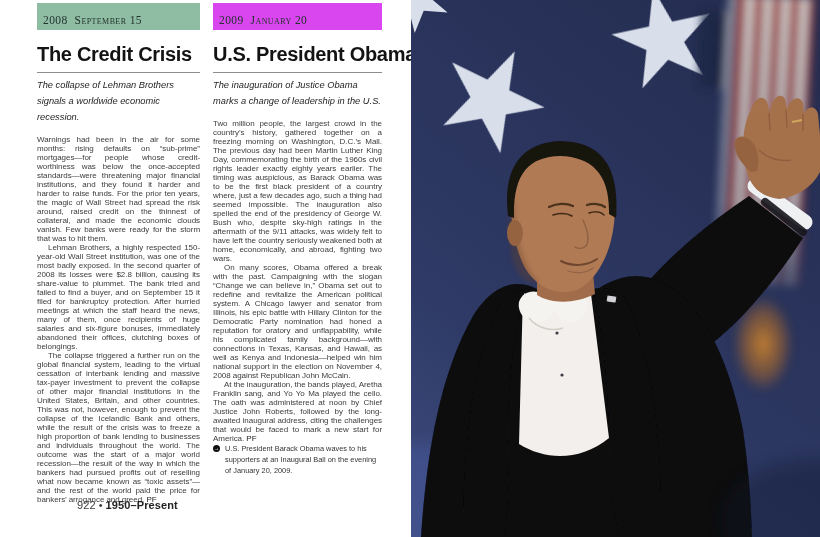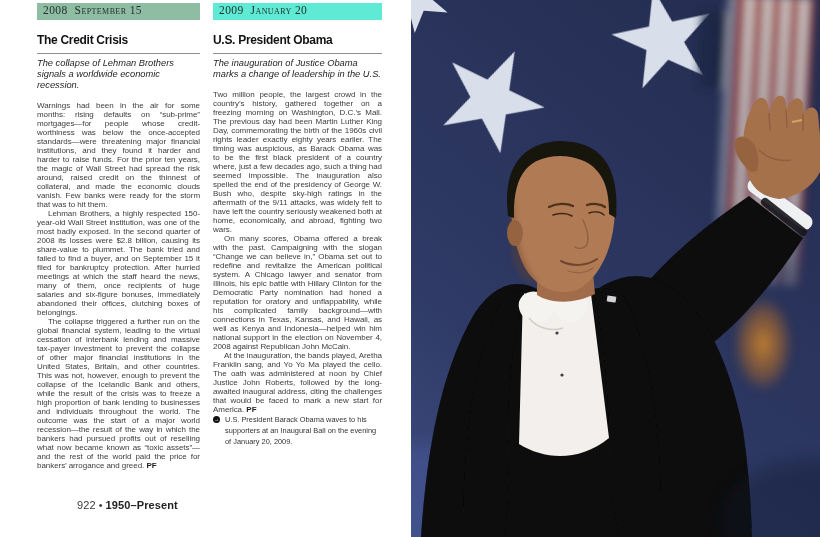--- a/index.html
+++ b/index.html
@@ -6,50 +6,50 @@
   body{
     width:820px;height:537px;position:relative;overflow:hidden;
     background:#ffffff;
     font-family:"Liberation Sans", sans-serif;
   }
   .column{position:absolute;top:0;}
   #col1{left:37px;width:163px;}
   #col2{left:213px;width:169px;}
 
   .datebar{
-    margin-top:3px;height:17px;
+    margin-top:3px;height:27px;
     display:flex;align-items:flex-end;
     padding:0 0 4px 6px;box-sizing:border-box;
   }
   .datebar .date{
     font-family:"Liberation Serif", serif;
     font-variant:small-caps;
     font-size:11.5px;color:#22332b;letter-spacing:.4px;
     white-space:nowrap;
   }
   .datebar .date .yr{margin-right:7px;}
 
   .title{
     margin-top:13px;
-    font-size:12px;font-weight:bold;color:#131313;
+    font-size:20px;font-weight:bold;color:#131313;
     letter-spacing:-.3px;white-space:nowrap;
   }
   .rule{border:none;border-top:1px solid #8d8d8d;margin:6px 0 0 0;}
   .standfirst{
     margin-top:4px;
-    font-style:italic;font-size:9.3px;line-height:11px;color:#262626;
+    font-style:italic;font-size:9.3px;line-height:16px;color:#262626;
   }
   .body{
     margin-top:10px;
     font-size:8px;line-height:9px;color:#3c3c3c;
     text-align:justify;letter-spacing:-.05px;
   }
   .body p{margin:0;}
   .body p + p{text-indent:11px;}
-  .byline{font-weight:bold;color:#222;}
+  .byline{font-weight:normal;color:#222;}
 
   .caption{
     margin-top:0;position:relative;padding-left:12px;
     font-size:7.4px;line-height:11px;color:#333;
   }
   .caption .cicon{
     position:absolute;left:0;top:2px;width:7px;height:7px;border-radius:50%;
     background:#101010;color:#fff;font-size:5.5px;line-height:7px;text-align:center;
   }
   .footer{
@@ -73,21 +73,21 @@
   <hr class="rule">
   <div class="standfirst">The collapse of Lehman Brothers signals a worldwide economic recession.</div>
   <div class="body">
       <p>Warnings had been in the air for some months: rising defaults on “sub-prime” mortgages—for people whose credit-worthiness was below the once-accepted standards—were threatening major financial institutions, and they found it harder and harder to raise funds. For the prior ten years, the magic of Wall Street had spread the risk around, raised credit on the thinnest of collateral, and made the economic clouds vanish. Few banks were ready for the storm that was to hit them.</p>
       <p>Lehman Brothers, a highly respected 150-year-old Wall Street institution, was one of the most badly exposed. In the second quarter of 2008 its losses were $2.8 billion, causing its share-value to plummet. The bank tried and failed to find a buyer, and on September 15 it filed for bankruptcy protection. After hurried meetings at which the staff heard the news, many of them, once recipients of huge salaries and six-figure bonuses, immediately abandoned their offices, clutching boxes of belongings.</p>
       <p>The collapse triggered a further run on the global financial system, leading to the virtual cessation of interbank lending and massive tax-payer investment to prevent the collapse of other major financial institutions in the United States, Britain, and other countries. This was not, however, enough to prevent the collapse of the Icelandic Bank and others, while the result of the crisis was to freeze a high proportion of bank lending to businesses and individuals throughout the world. The outcome was the start of a major world recession—the result of the way in which the bankers had pursued profits out of reselling what now became known as “toxic assets”—and the rest of the world paid the price for bankers’ arrogance and greed. <span class="byline">PF</span></p>
     </div>
 </div>
 
 <div class="column" id="col2">
-  <div class="datebar" style="background-color: #5eead4;">
+  <div class="datebar" style="background-color: #d946ef;">
     <span class="date"><span class="yr">2009</span><span>January 20</span></span>
   </div>
   <div class="title">U.S. President Obama</div>
   <hr class="rule">
   <div class="standfirst">The inauguration of Justice Obama marks a change of leadership in the U.S.</div>
   <div class="body">
       <p>Two million people, the largest crowd in the country’s history, gathered together on a freezing morning on Washington, D.C.’s Mall. The previous day had been Martin Luther King Day, commemorating the birth of the 1960s civil rights leader exactly eighty years earlier. The timing was auspicious, as Barack Obama was to be the first black president of a country where, just a few decades ago, such a thing had seemed impossible. The inauguration also spelled the end of the presidency of George W. Bush who, despite sky-high ratings in the aftermath of the 9/11 attacks, was widely felt to have left the country seriously weakened both at home, economically, and abroad, fighting two wars.</p>
       <p>On many scores, Obama offered a break with the past. Campaigning with the slogan “Change we can believe in,” Obama set out to redefine and revitalize the American political system. A Chicago lawyer and senator from Illinois, his epic battle with Hillary Clinton for the Democratic Party nomination had honed a reputation for oratory and unflappability, while his complicated family background—with connections in Texas, Kansas, and Hawaii, as well as Kenya and Indonesia—helped win him national support in the election on November 4, 2008 against Republican John McCain.</p>
       <p>At the inauguration, the bands played, Aretha Franklin sang, and Yo Yo Ma played the cello. The oath was administered at noon by Chief Justice John Roberts, followed by the long-awaited inaugural address, citing the challenges that would be faced to mark a new start for America. <span class="byline">PF</span></p>
     </div>

